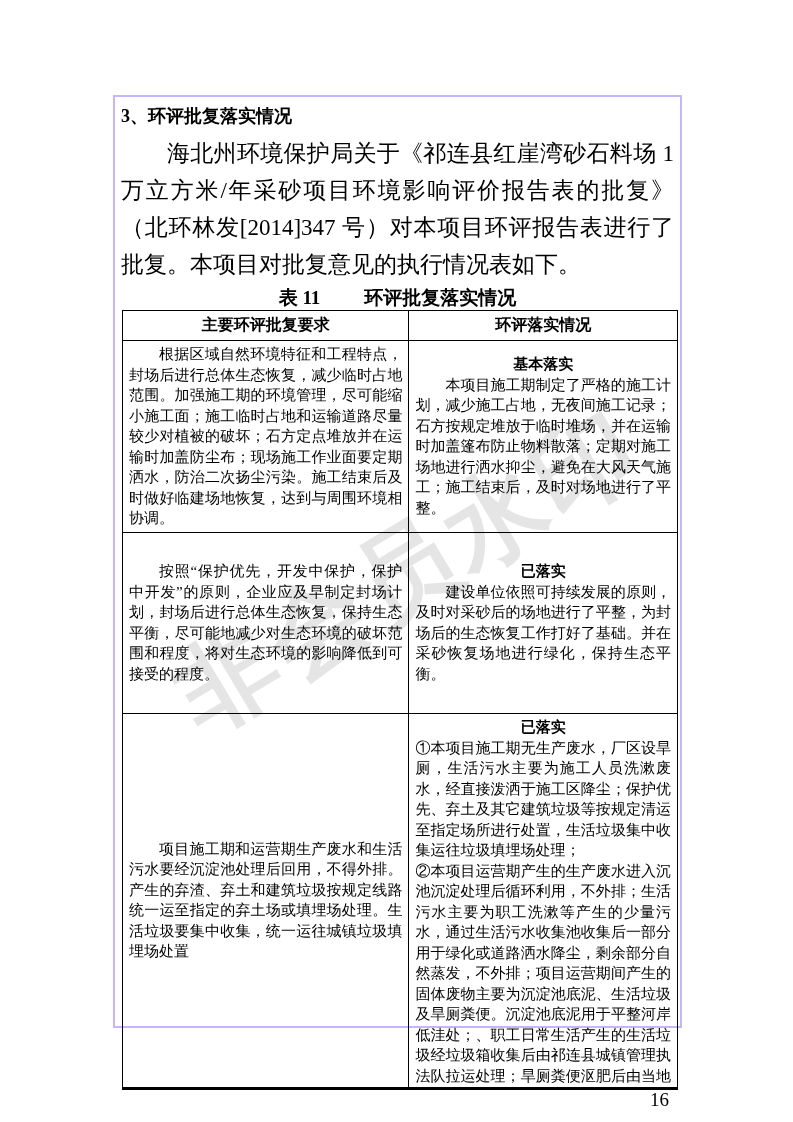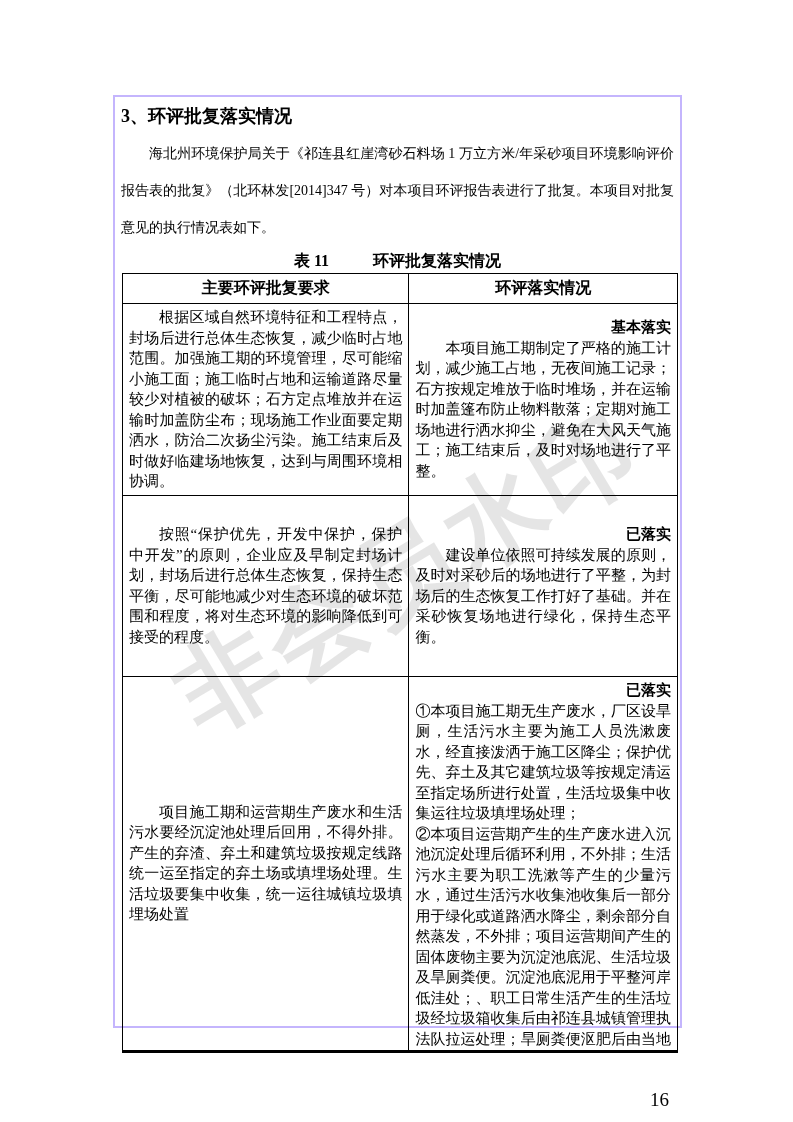--- a/index.html
+++ b/index.html
@@ -42,29 +42,29 @@
     background: transparent;
   }
   .heading {
     margin: 6px 8px 0 6px;
     font-size: 18px;
     line-height: 26px;
     font-weight: bold;
   }
   .intro {
     margin: 6px 6px 0 6px;
-    font-size: 14px;
+    font-size: 23px;
     line-height: 37px;
     text-align: justify;
     text-indent: 2em;
   }
   .table-caption {
     margin-top: 5px;
     text-align: center;
-    font-size: 16px;
+    font-size: 19px;
     font-weight: bold;
     line-height: 20px;
   }
   .cap-label { margin-right: 44px; }
   .review-table {
     margin: 2px 4px 0 7px;
     width: 556px;
     table-layout: fixed;
     border-collapse: collapse;
     border: 1px solid #000000;
@@ -98,21 +98,21 @@
     display: flex;
     flex-direction: column;
     justify-content: center;
   }
   .req-text {
     text-align: justify;
     text-indent: 2em;
   }
   .status-label {
     font-weight: bold;
-    text-align: right;
+    text-align: center;
   }
   .impl-text {
     text-align: justify;
   }
   .impl-text.indent { text-indent: 2em; }
   .page-number {
     position: absolute;
     left: 650px;
     top: 1089px;
     font-size: 19px;

